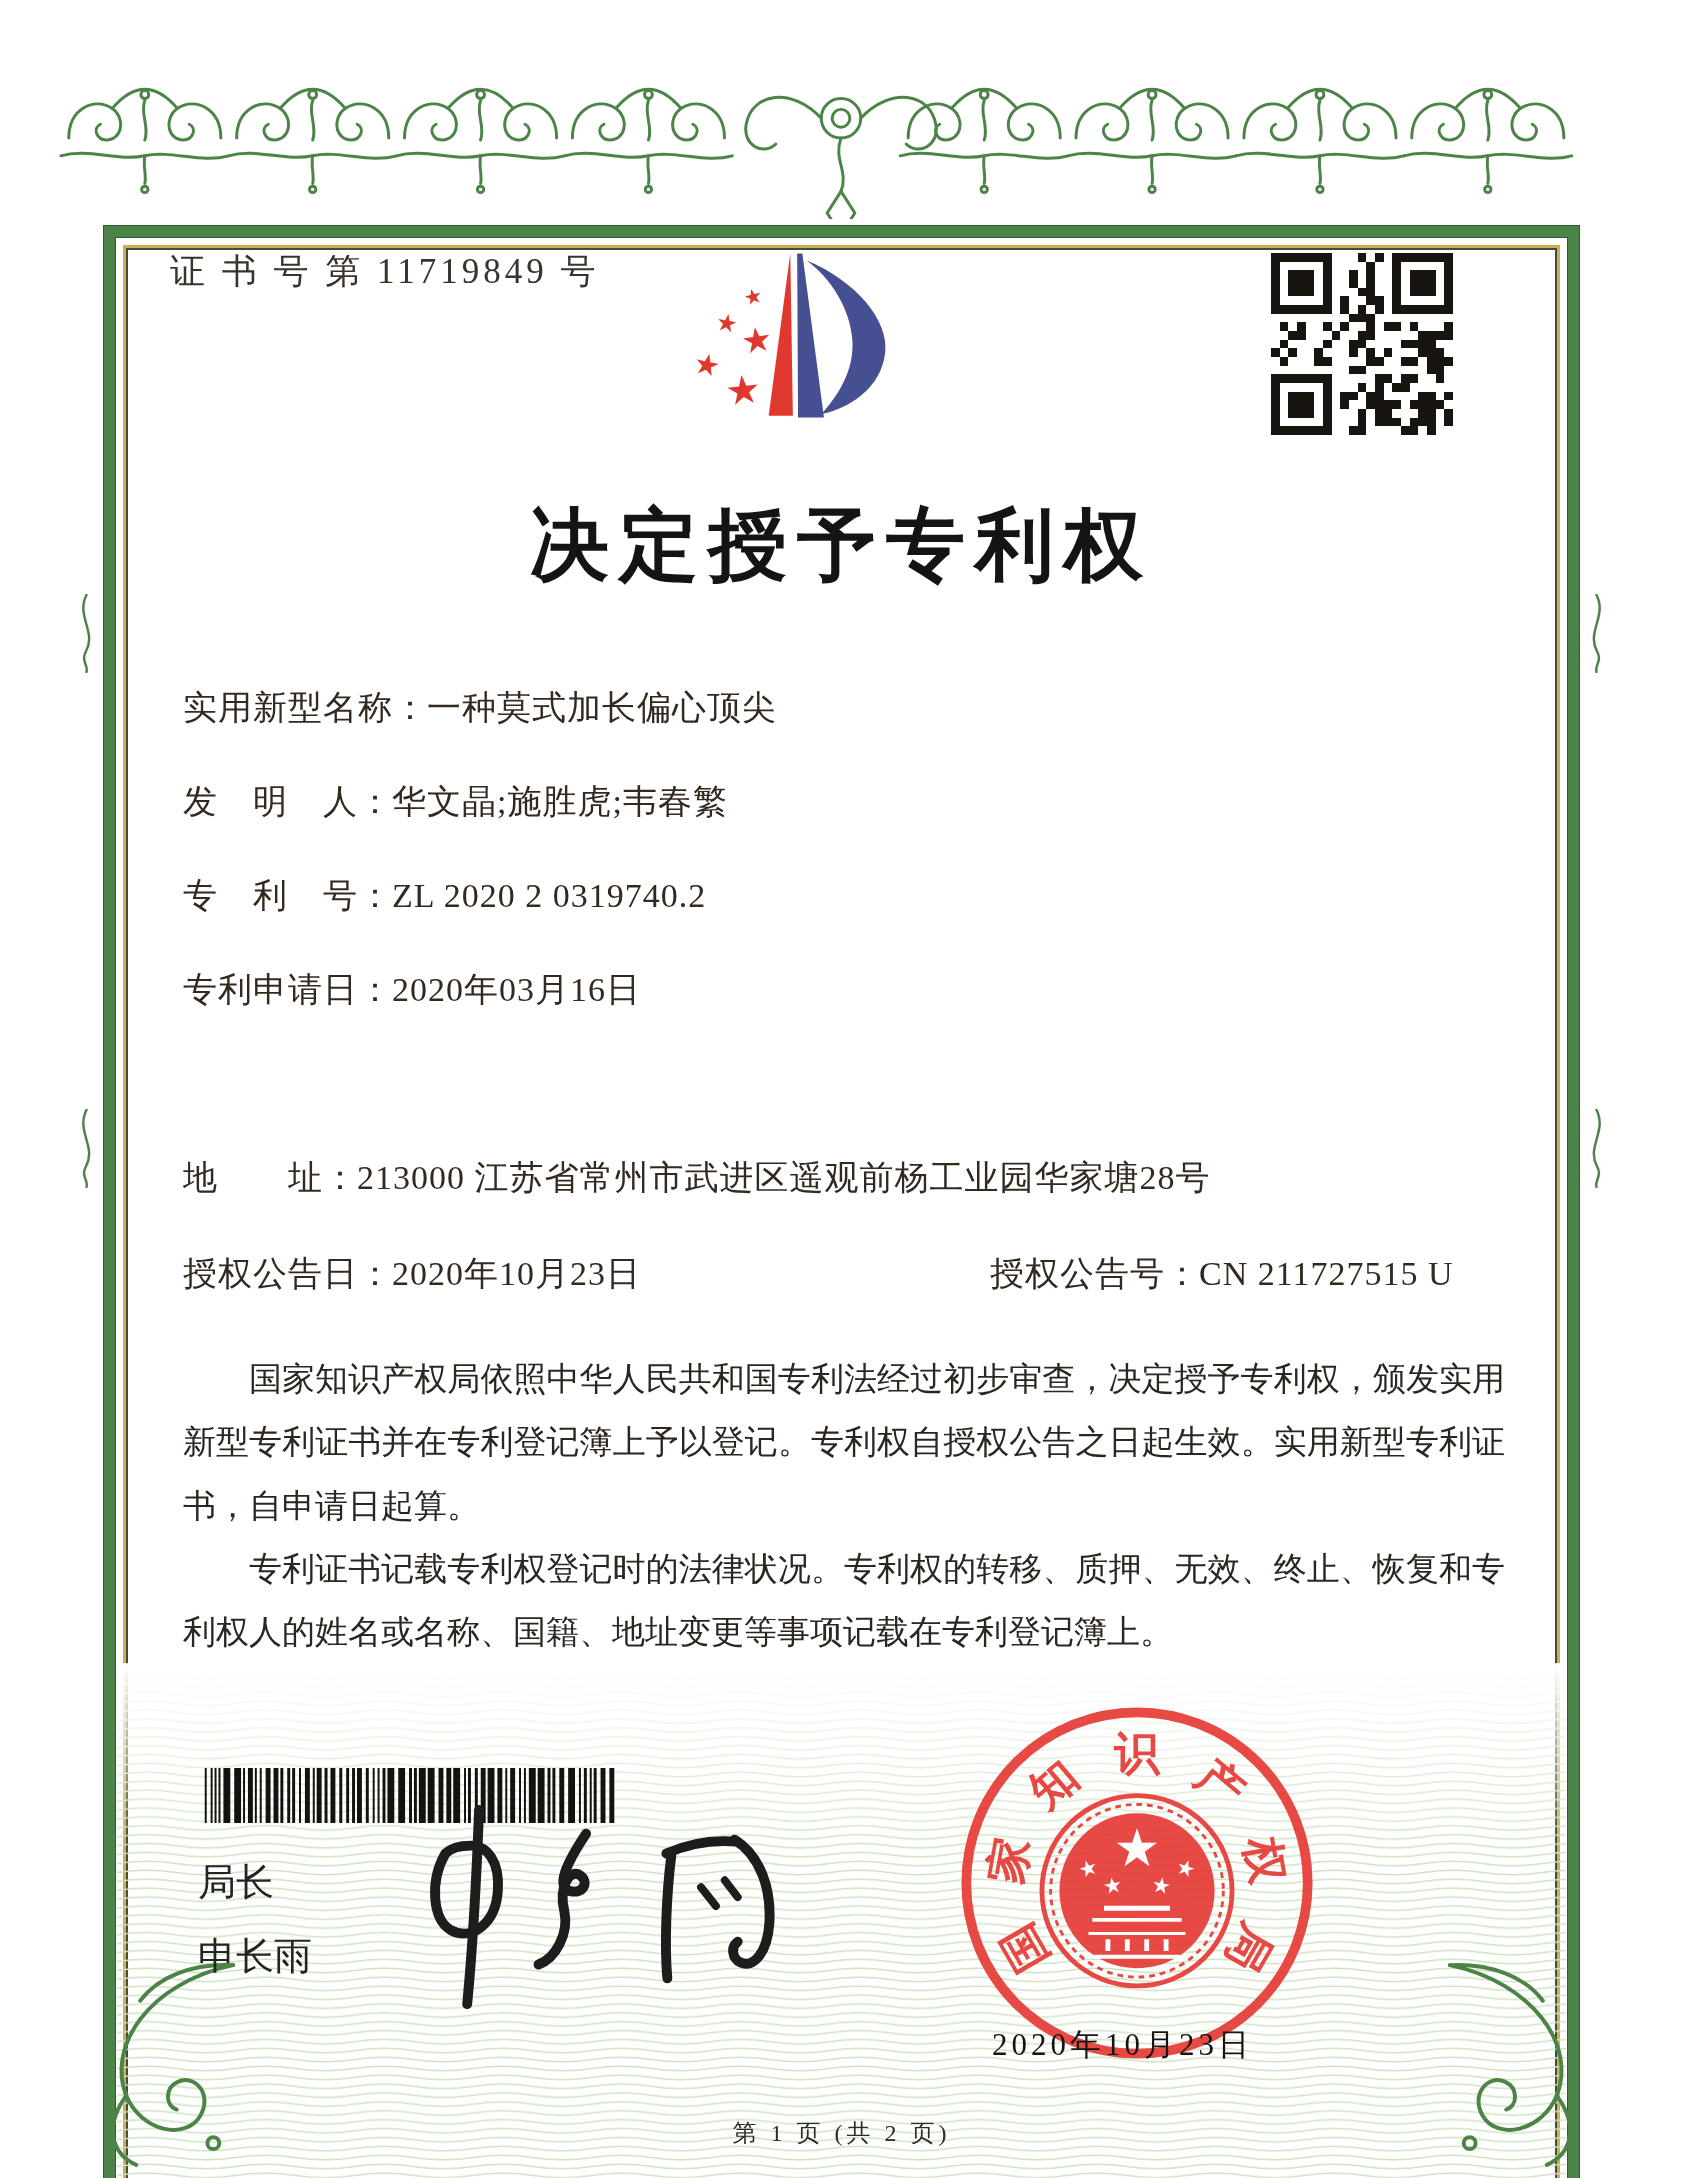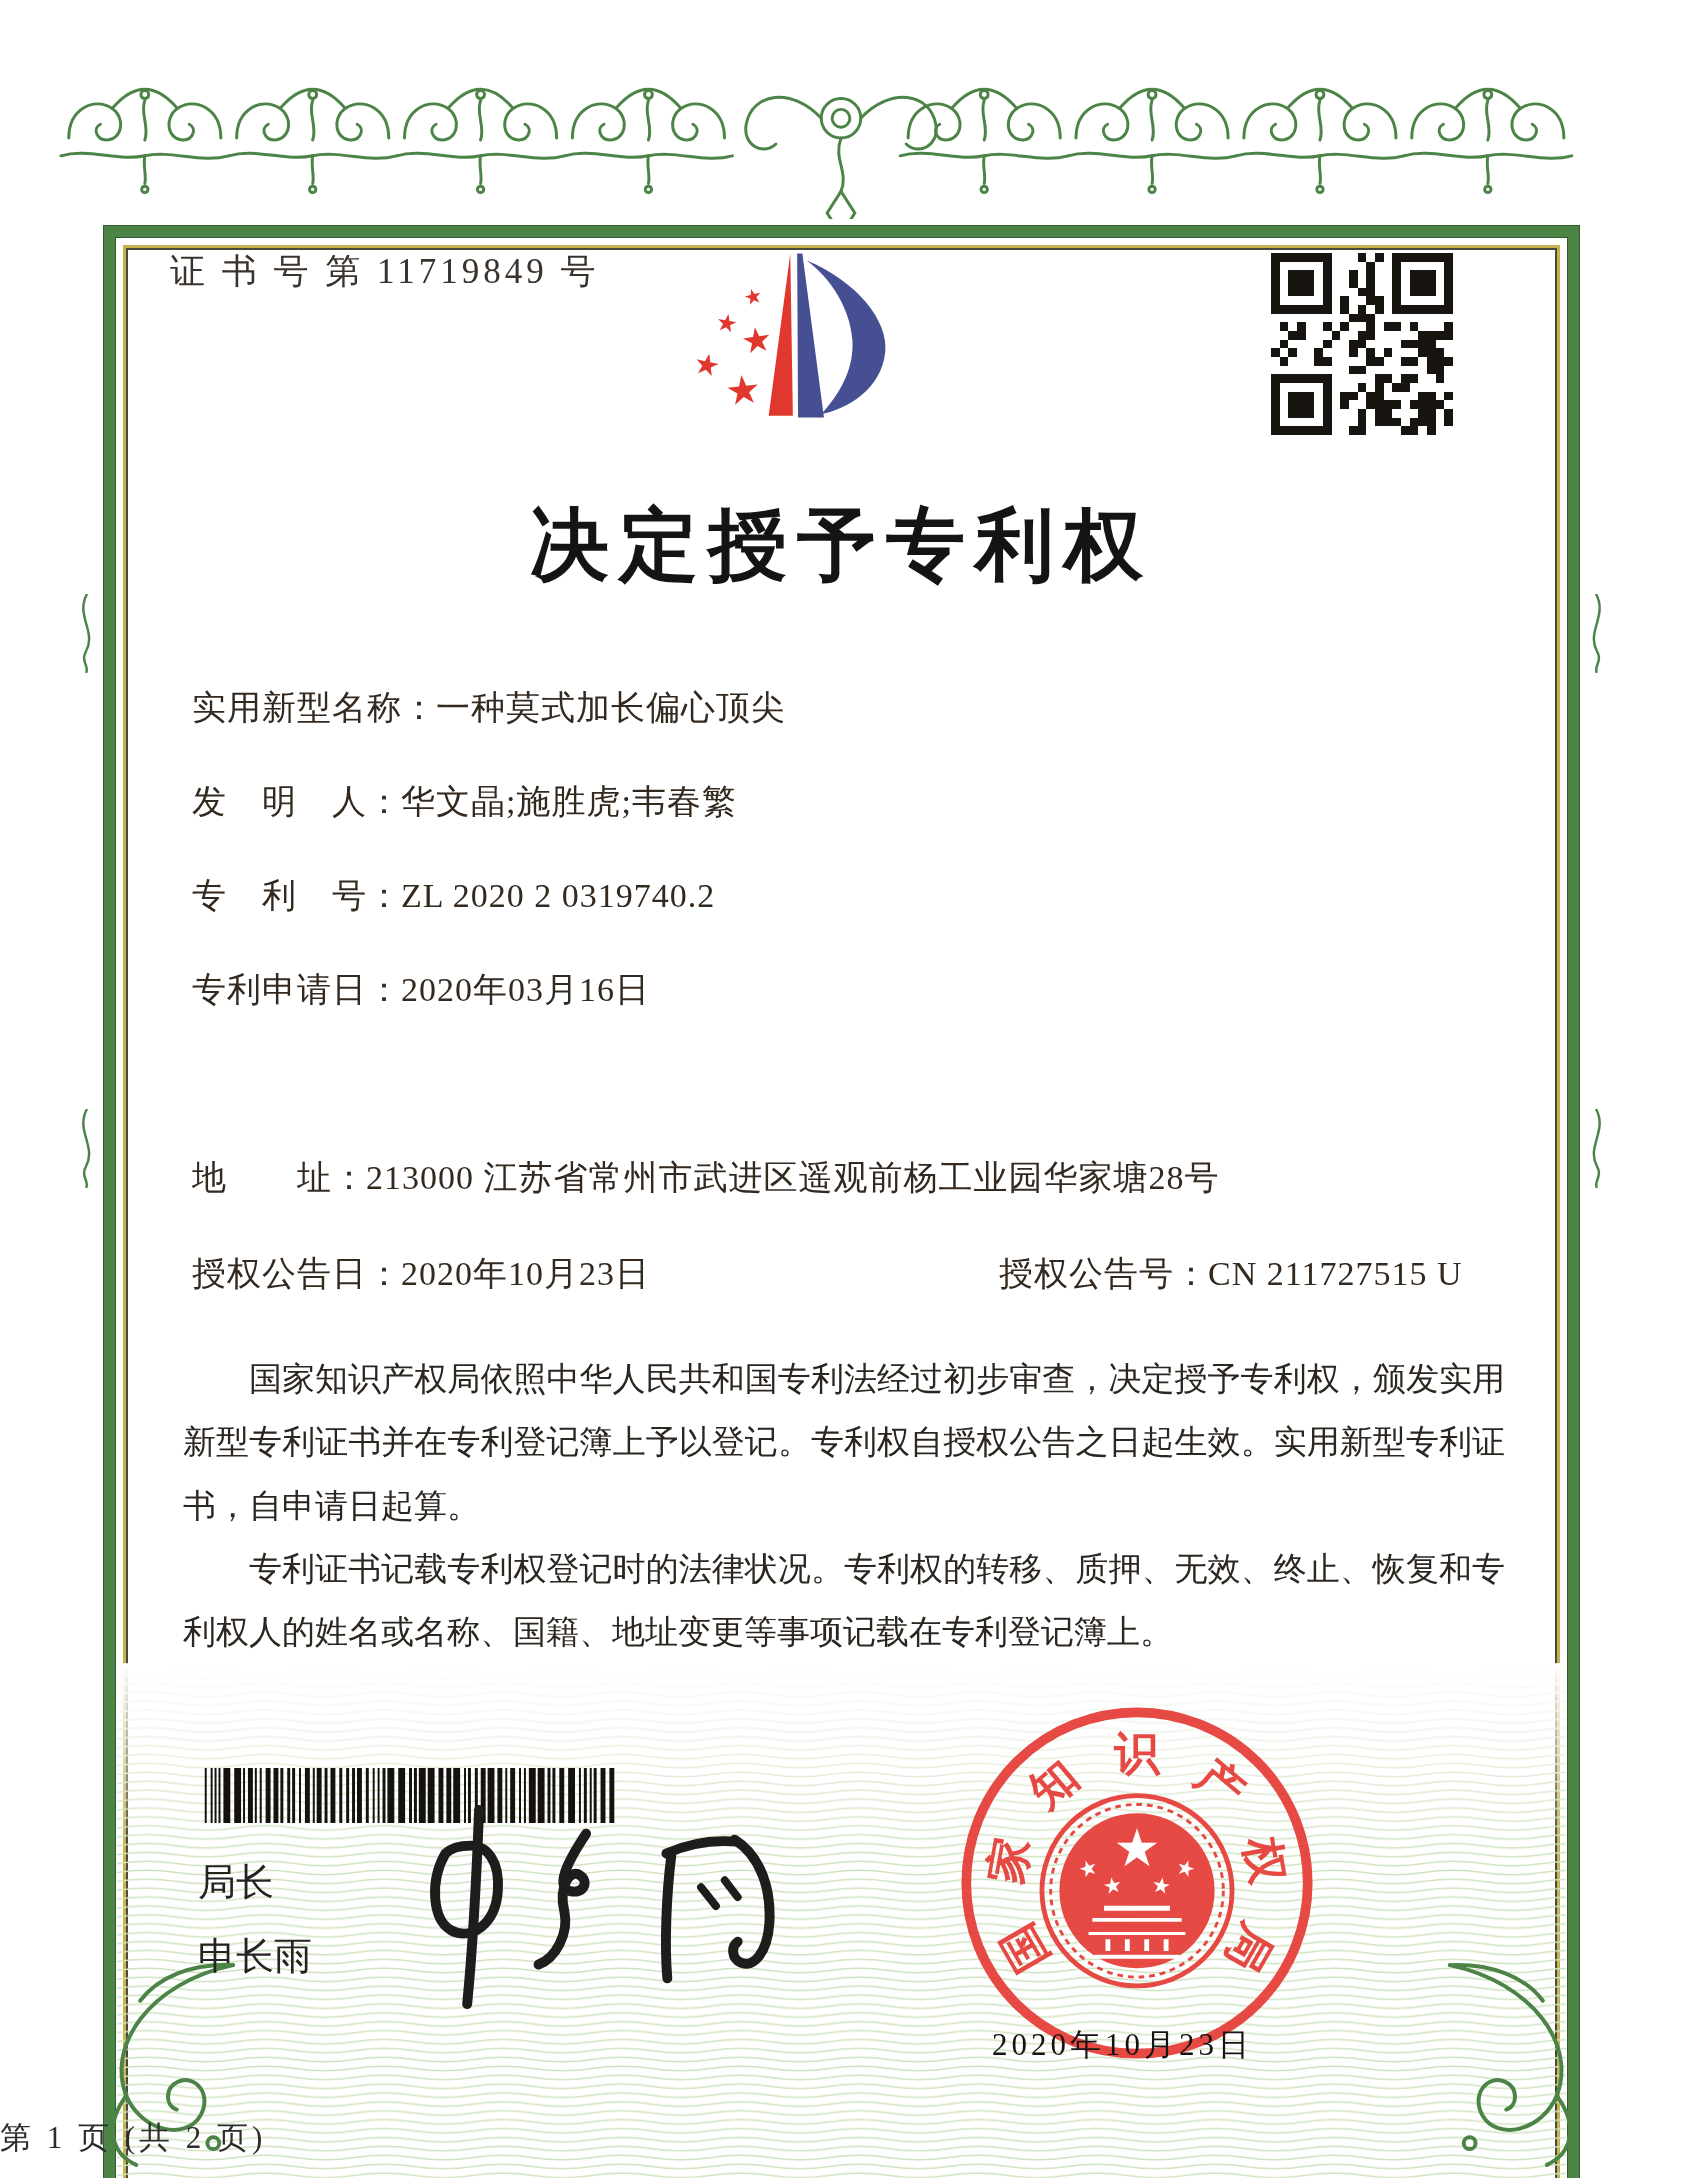--- a/index.html
+++ b/index.html
@@ -22,41 +22,41 @@
   .cert-no{
     position:absolute;left:170px;top:248px;font-size:35px;letter-spacing:4px;color:#3a332c;
   }
   .logo{position:absolute;left:653px;top:234px;}
   .qr{position:absolute;left:1271px;top:253px;}
   .doc-title{
     position:absolute;left:0;right:0;top:493px;text-align:center;
     font-size:79px;font-weight:700;letter-spacing:10px;color:#141414;
   }
   
-  .field-row{position:absolute;left:192px;font-size:34px;color:#33291f;white-space:nowrap;}
+  .field-row{position:absolute;left:183px;font-size:34px;color:#33291f;white-space:nowrap;}
   .field-row .lbl{letter-spacing:1px;}
   .field-row .val{letter-spacing:1px;}
   .grant-cell{position:absolute;left:807px;top:0;}
   
   .body-text{
     position:absolute;left:183px;width:1322px;top:1348px;
     font-size:33px;line-height:1.92;text-align:justify;color:#2c2620;
   }
   .body-text p{margin:0;text-indent:2em;}
   
   .waves{position:absolute;left:117px;right:117px;top:1663px;height:515px;z-index:1;}
   .barcode{position:absolute;left:203px;top:1768px;z-index:2;}
   .officer-title{position:absolute;left:198px;top:1857px;font-size:38px;z-index:2;color:#232323;}
   .officer-name{position:absolute;left:198px;top:1931px;font-size:38px;z-index:2;color:#232323;}
   .signature{position:absolute;left:376px;top:1794px;z-index:3;}
   .seal{position:absolute;left:943px;top:1689px;z-index:3;opacity:.95;}
   .seal-date{position:absolute;left:992px;top:2024px;font-size:31px;letter-spacing:4px;color:#141414;z-index:4;}
   .page-footer{
-    position:absolute;left:0;right:0;top:2117px;text-align:left;
-    font-size:31px;letter-spacing:4px;color:#2c2c2c;z-index:2;
+    position:absolute;left:0;right:0;top:2117px;text-align:center;
+    font-size:24px;letter-spacing:4px;color:#2c2c2c;z-index:2;
   }
 </style>
 </head>
 <body>
 
 <div class="page">
 
   <div class="ornament" style="left:59px;top:61px;">
     <svg width="1564" height="158" viewBox="0 0 1580 160" fill="none" stroke="#4c8347" stroke-width="3" stroke-linecap="round">
       <g id="orn-tile">

